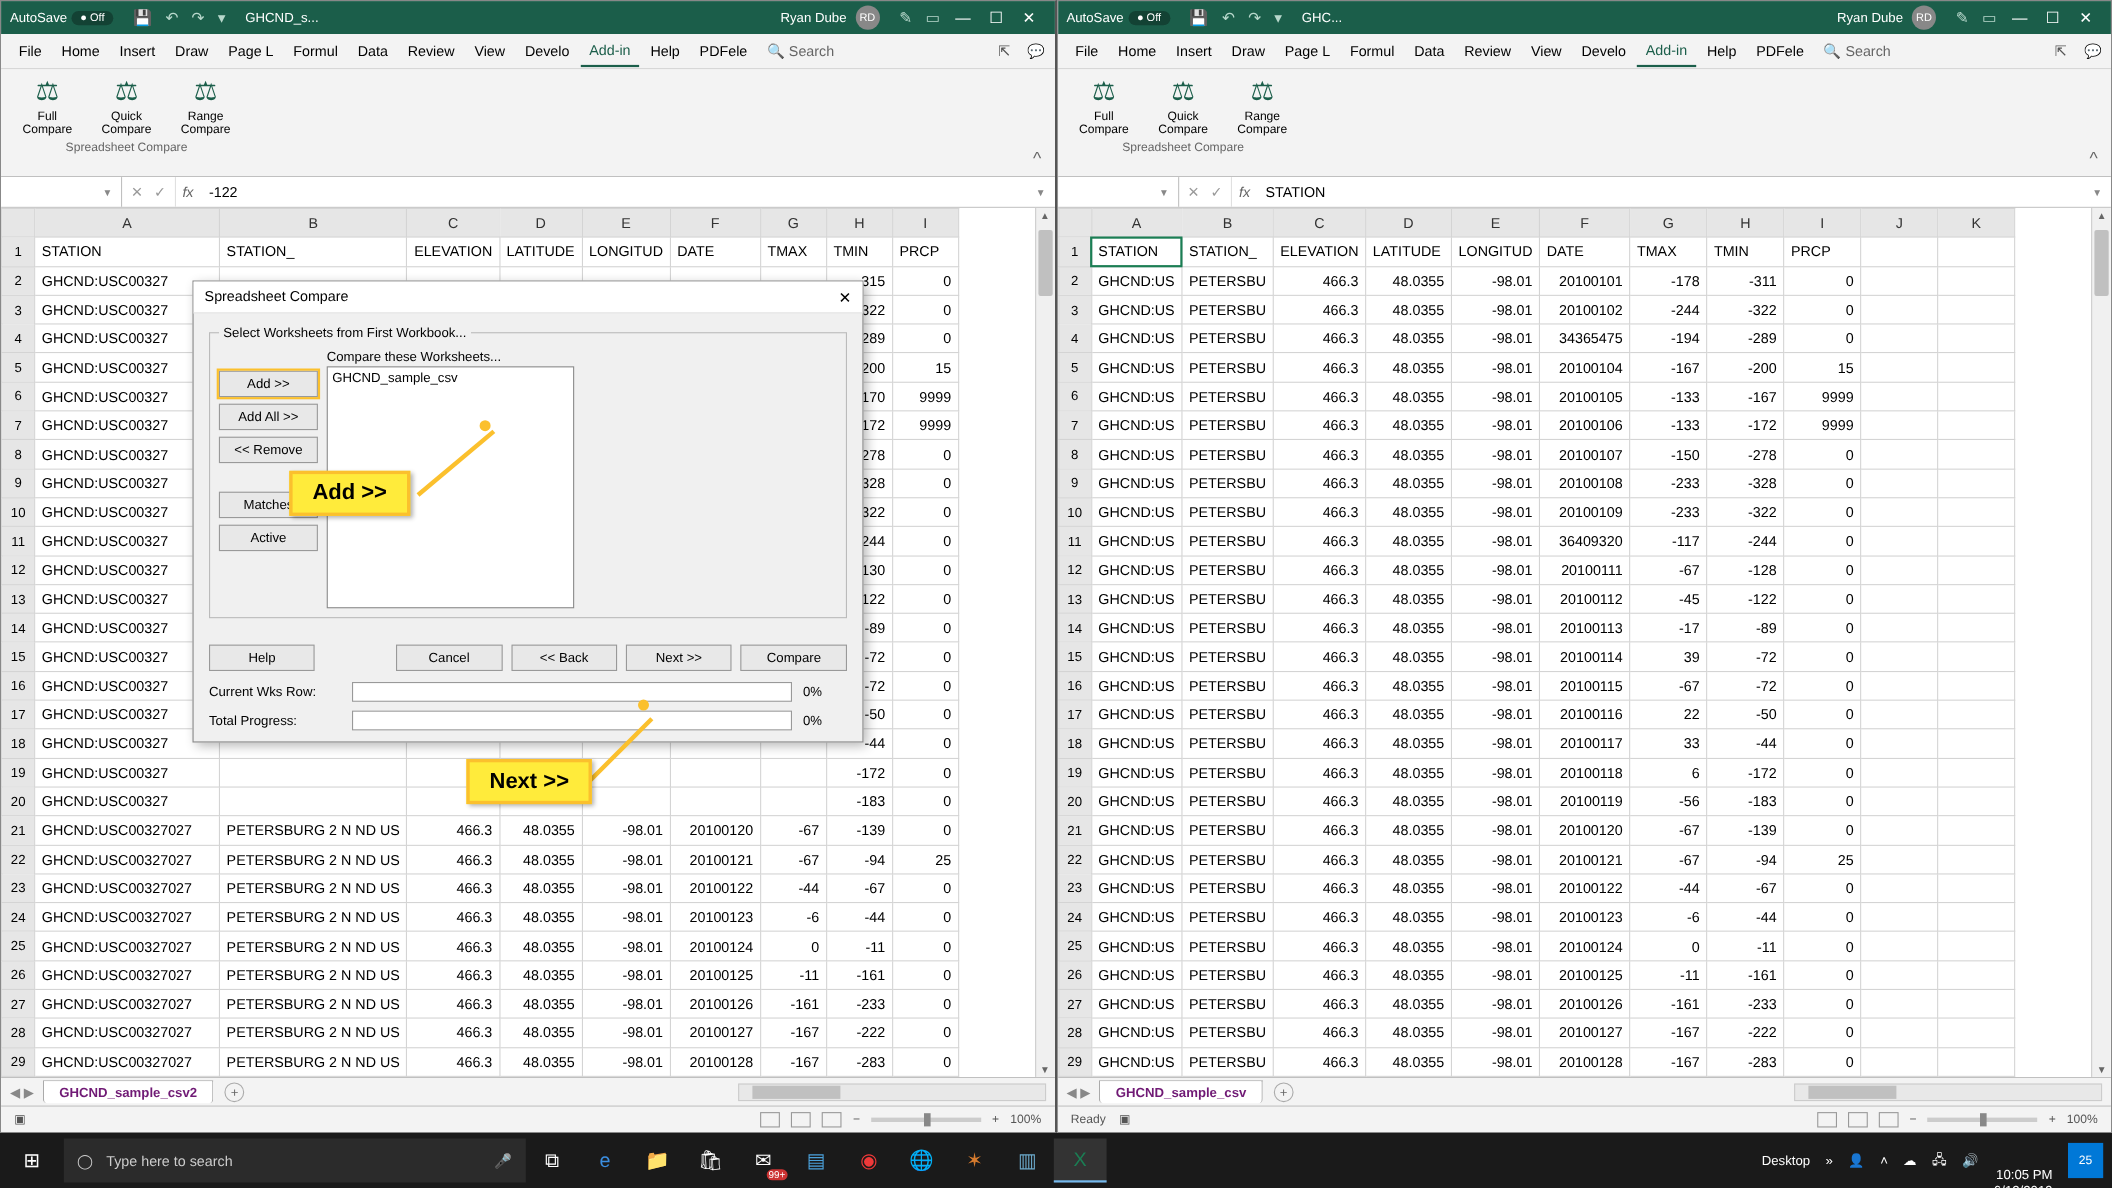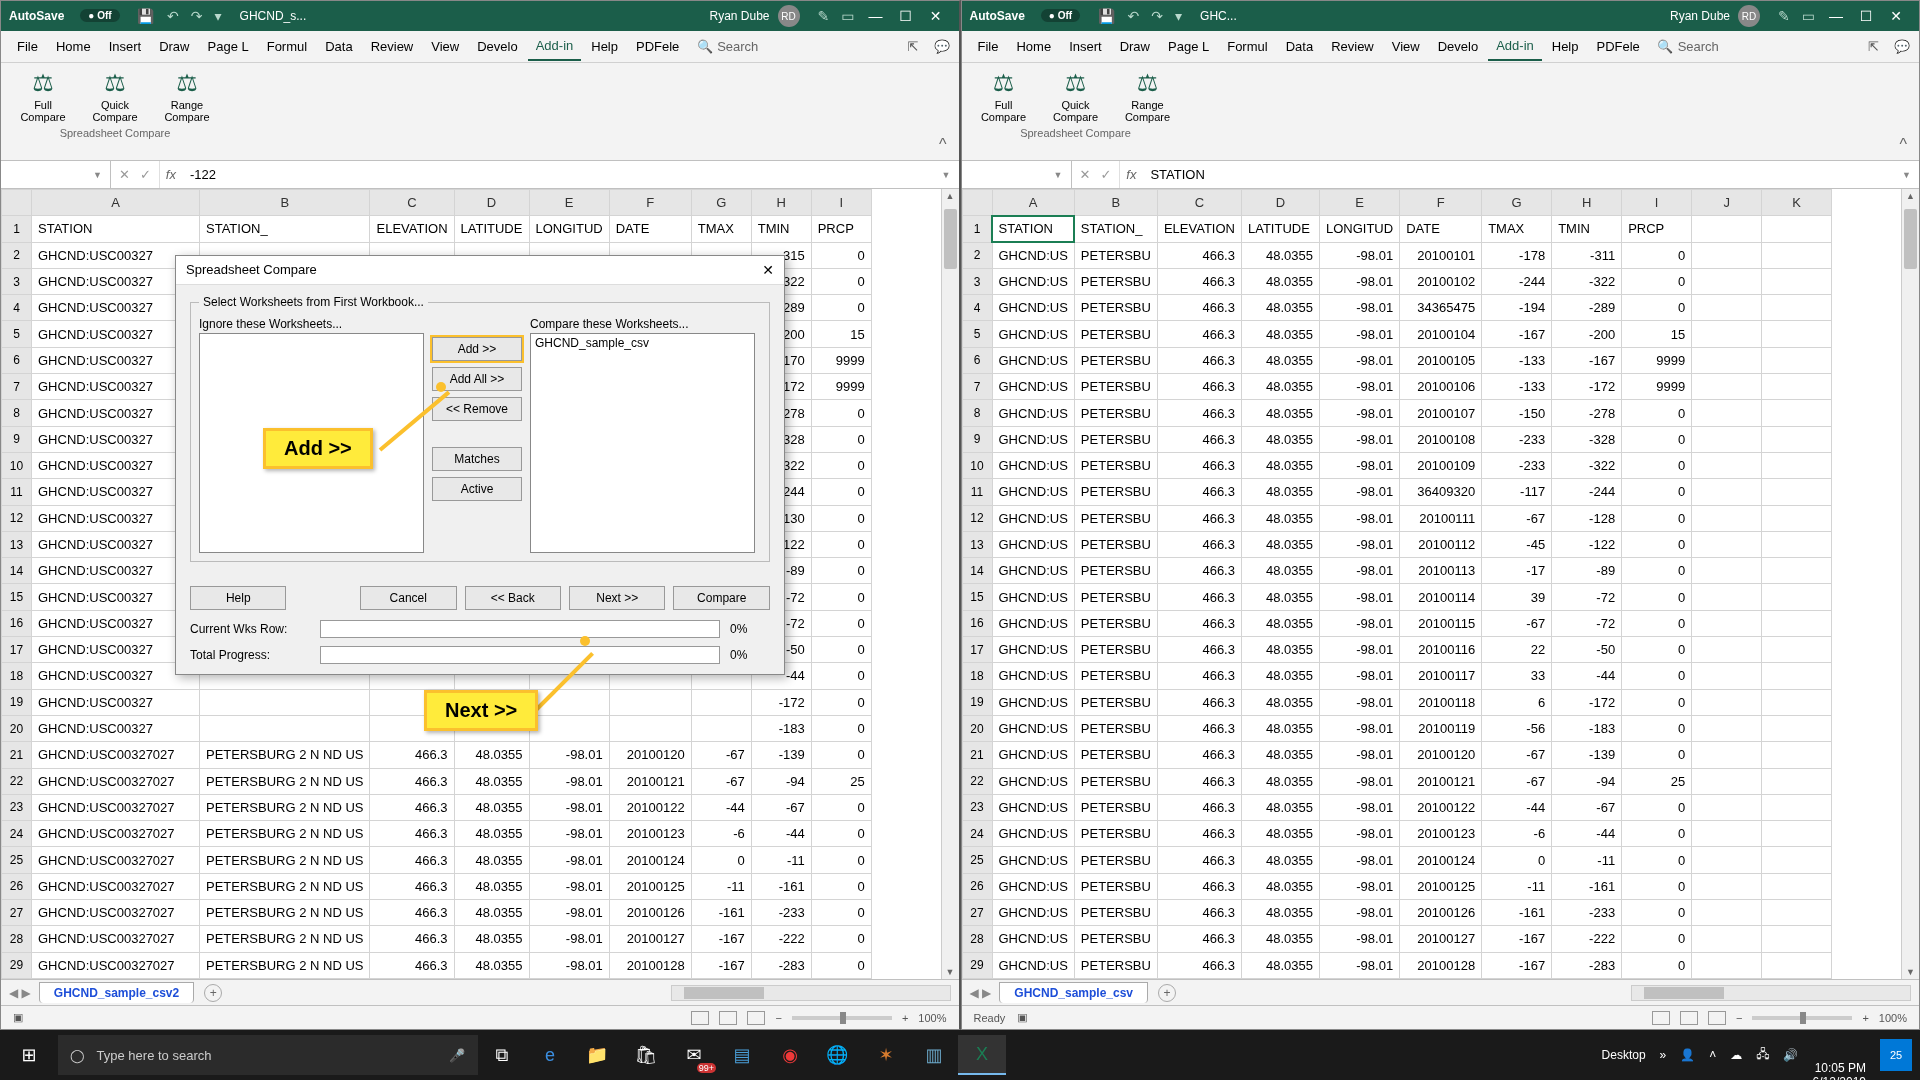--- a/index.html
+++ b/index.html
@@ -3,21 +3,21 @@
   <meta charset="utf-8">
   <style>
     * { margin: 0; padding: 0; box-sizing: border-box; font-family: 'Segoe UI', Tahoma, sans-serif; }
     body { background: #f0f0f0; overflow: hidden; width: 1920px; height: 1080px; position: relative; }
     
     .app-container { display: flex; width: 100%; height: calc(100% - 50px); }
     .excel-window { flex: 1; display: flex; flex-direction: column; background: #fff; border: 1px solid #888; }
     .excel-window.left { border-right: 2px solid #555; }
     
     .titlebar { background: #1b5e4a; color: #fff; height: 30px; display: flex; align-items: center; padding: 0 8px; font-size: 12px; }
-    .titlebar .autosave { display: flex; align-items: flex-start; gap: 16px; margin-right: 12px; font-weight: bold; }
+    .titlebar .autosave { display: flex; align-items: flex-end; gap: 4px; margin-right: 12px; }
     .titlebar .autosave-toggle { background: #134234; border-radius: 8px; padding: 1px 8px; font-size: 10px; }
     .titlebar .qat-icon { color: #b8d8cc; margin: 0 6px; font-size: 14px; cursor: pointer; }
     .titlebar .filename { margin: 0 auto 0 12px; }
     .titlebar .username { margin-right: 8px; }
     .titlebar .avatar { width: 22px; height: 22px; border-radius: 50%; background: #888; display: inline-flex; align-items: center; justify-content: center; font-size: 10px; margin-right: 12px; }
     .titlebar .win-btn { width: 30px; text-align: center; font-size: 14px; cursor: pointer; }
     
     .ribbon-tabs { background: #f3f3f3; border-bottom: 1px solid #d0d0d0; height: 32px; display: flex; align-items: center; padding: 0 8px; font-size: 13px; gap: 2px; }
     .ribbon-tabs .tab { padding: 6px 8px; cursor: pointer; white-space: nowrap; overflow: hidden; }
     .ribbon-tabs .tab.active { border-bottom: 2px solid #1b5e4a; color: #1b5e4a; }
@@ -49,21 +49,21 @@
     .sheet-table td { text-align: left; }
     .sheet-table td.num { text-align: right; }
     .sheet-table .hdr-row td { font-weight: normal; }
     .sheet-table .selected-cell { outline: 2px solid #1b7e54; outline-offset: -1px; }
     .scroll-v { position: absolute; right: 0; top: 0; bottom: 0; width: 18px; background: #f0f0f0; border-left: 1px solid #ccc; }
     .scroll-v .thumb { position: absolute; left: 2px; right: 2px; top: 20px; height: 60px; background: #c0c0c0; border-radius: 2px; }
     .scroll-v .arrow { position: absolute; left: 0; right: 0; text-align: center; font-size: 9px; color: #666; }
     
     .sheet-tabs-bar { height: 26px; background: #f3f3f3; border-top: 1px solid #c0c0c0; display: flex; align-items: center; font-size: 12px; padding: 0 8px; }
     .sheet-tabs-bar .nav { color: #888; margin-right: 8px; }
-    .sheet-tabs-bar .tab { background: #fff; border: 1px solid #aaa; border-bottom: none; padding: 3px 14px; border-radius: 0 0 4px 4px; font-weight: bold; color: #1d4ed8; }
+    .sheet-tabs-bar .tab { background: #fff; border: 1px solid #aaa; border-bottom: none; padding: 3px 14px; border-radius: 0 0 4px 4px; font-weight: bold; color: #701a75; }
     .sheet-tabs-bar .add { margin-left: 10px; width: 18px; height: 18px; border: 1px solid #aaa; border-radius: 50%; text-align: center; line-height: 16px; color: #666; cursor: pointer; }
     .sheet-tabs-bar .hscroll { margin-left: auto; width: 280px; height: 16px; background: #e8e8e8; border: 1px solid #ccc; position: relative; }
     .sheet-tabs-bar .hscroll .thumb { position: absolute; left: 12px; width: 80px; top: 1px; bottom: 1px; background: #c0c0c0; }
     
     .status-bar { height: 24px; background: #f3f3f3; border-top: 1px solid #c0c0c0; display: flex; align-items: center; font-size: 11px; padding: 0 12px; color: #555; }
     .status-bar .right { margin-left: auto; display: flex; align-items: center; gap: 10px; }
     .status-bar .view-btn { width: 18px; height: 14px; border: 1px solid #999; }
     .status-bar .zoom-slider { width: 100px; height: 4px; background: #ccc; position: relative; }
     .status-bar .zoom-slider .handle { position: absolute; left: 48px; top: -4px; width: 6px; height: 12px; background: #888; }
     
@@ -1126,24 +1126,20 @@
 
 <div class="dialog">
   <div class="dlg-title">
     <span>Spreadsheet Compare</span>
     <span class="dlg-close">✕</span>
   </div>
   <div class="dlg-body">
     <fieldset>
       <legend>Select Worksheets from First Workbook...</legend>
       <div class="lists">
-        <div>
-          <div class="list-label">Ignore these Worksheets...</div>
-          <div class="listbox"></div>
-        </div>
         <div class="btn-col">
           <div style="height:14px"></div>
           <button class="dbtn" style="outline:2px solid #fbc02d">Add &gt;&gt;</button>
           <button class="dbtn">Add All &gt;&gt;</button>
           <button class="dbtn">&lt;&lt; Remove</button>
           <div style="height:14px"></div>
           <button class="dbtn">Matches</button>
           <button class="dbtn">Active</button>
         </div>
         <div>

